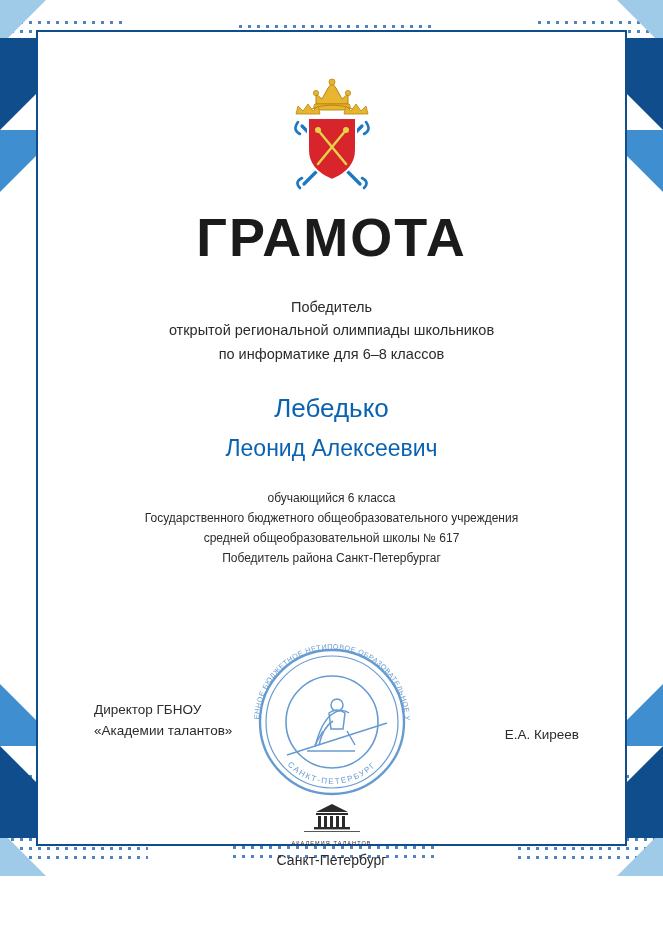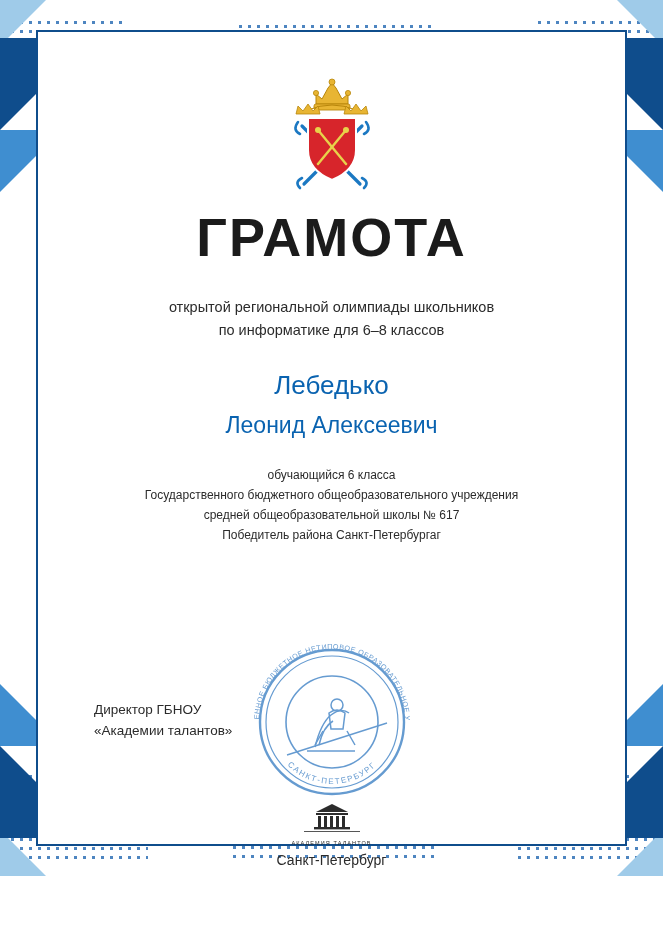--- a/index.html
+++ b/index.html
@@ -299,20 +299,21 @@
             <line x1="74" y1="52" x2="46" y2="86"></line>
           </g>
           <circle cx="46" cy="52" r="3" fill="#e8d24a"></circle>
           <circle cx="74" cy="52" r="3" fill="#e8d24a"></circle>
         </svg>
       </div>
 
       <div class="title">ГРАМОТА</div>
 
       <div class="subtitle">
+        <div>Победитель</div>
         <div>открытой региональной олимпиады школьников</div>
         <div>по информатике для 6–8 классов</div>
       </div>
 
       <div class="recipient">
         <span class="surname">Лебедько</span>
         <span class="given">Леонид Алексеевич</span>
       </div>
 
       <div class="details">
@@ -348,20 +349,21 @@
           </g>
           <line x1="50" y1="128" x2="150" y2="96" stroke="#3b7fc4" stroke-width="1.4"></line>
         </svg>
       </div>
 
       <div class="signature-row">
         <div class="sig-left">
           <div>Директор ГБНОУ</div>
           <div>«Академии талантов»</div>
         </div>
+        <div class="sig-right">Е.А. Киреев</div>
       </div>
 
       <div class="logo">
         <svg viewBox="0 0 104 32" width="104" height="32" xmlns="http://www.w3.org/2000/svg">
           <g fill="#2b2b2b">
             <polygon points="52,2 36,10 68,10"></polygon>
             <rect x="36" y="11" width="32" height="2"></rect>
             <rect x="38" y="14" width="3" height="11"></rect>
             <rect x="44" y="14" width="3" height="11"></rect>
             <rect x="50" y="14" width="3" height="11"></rect>

